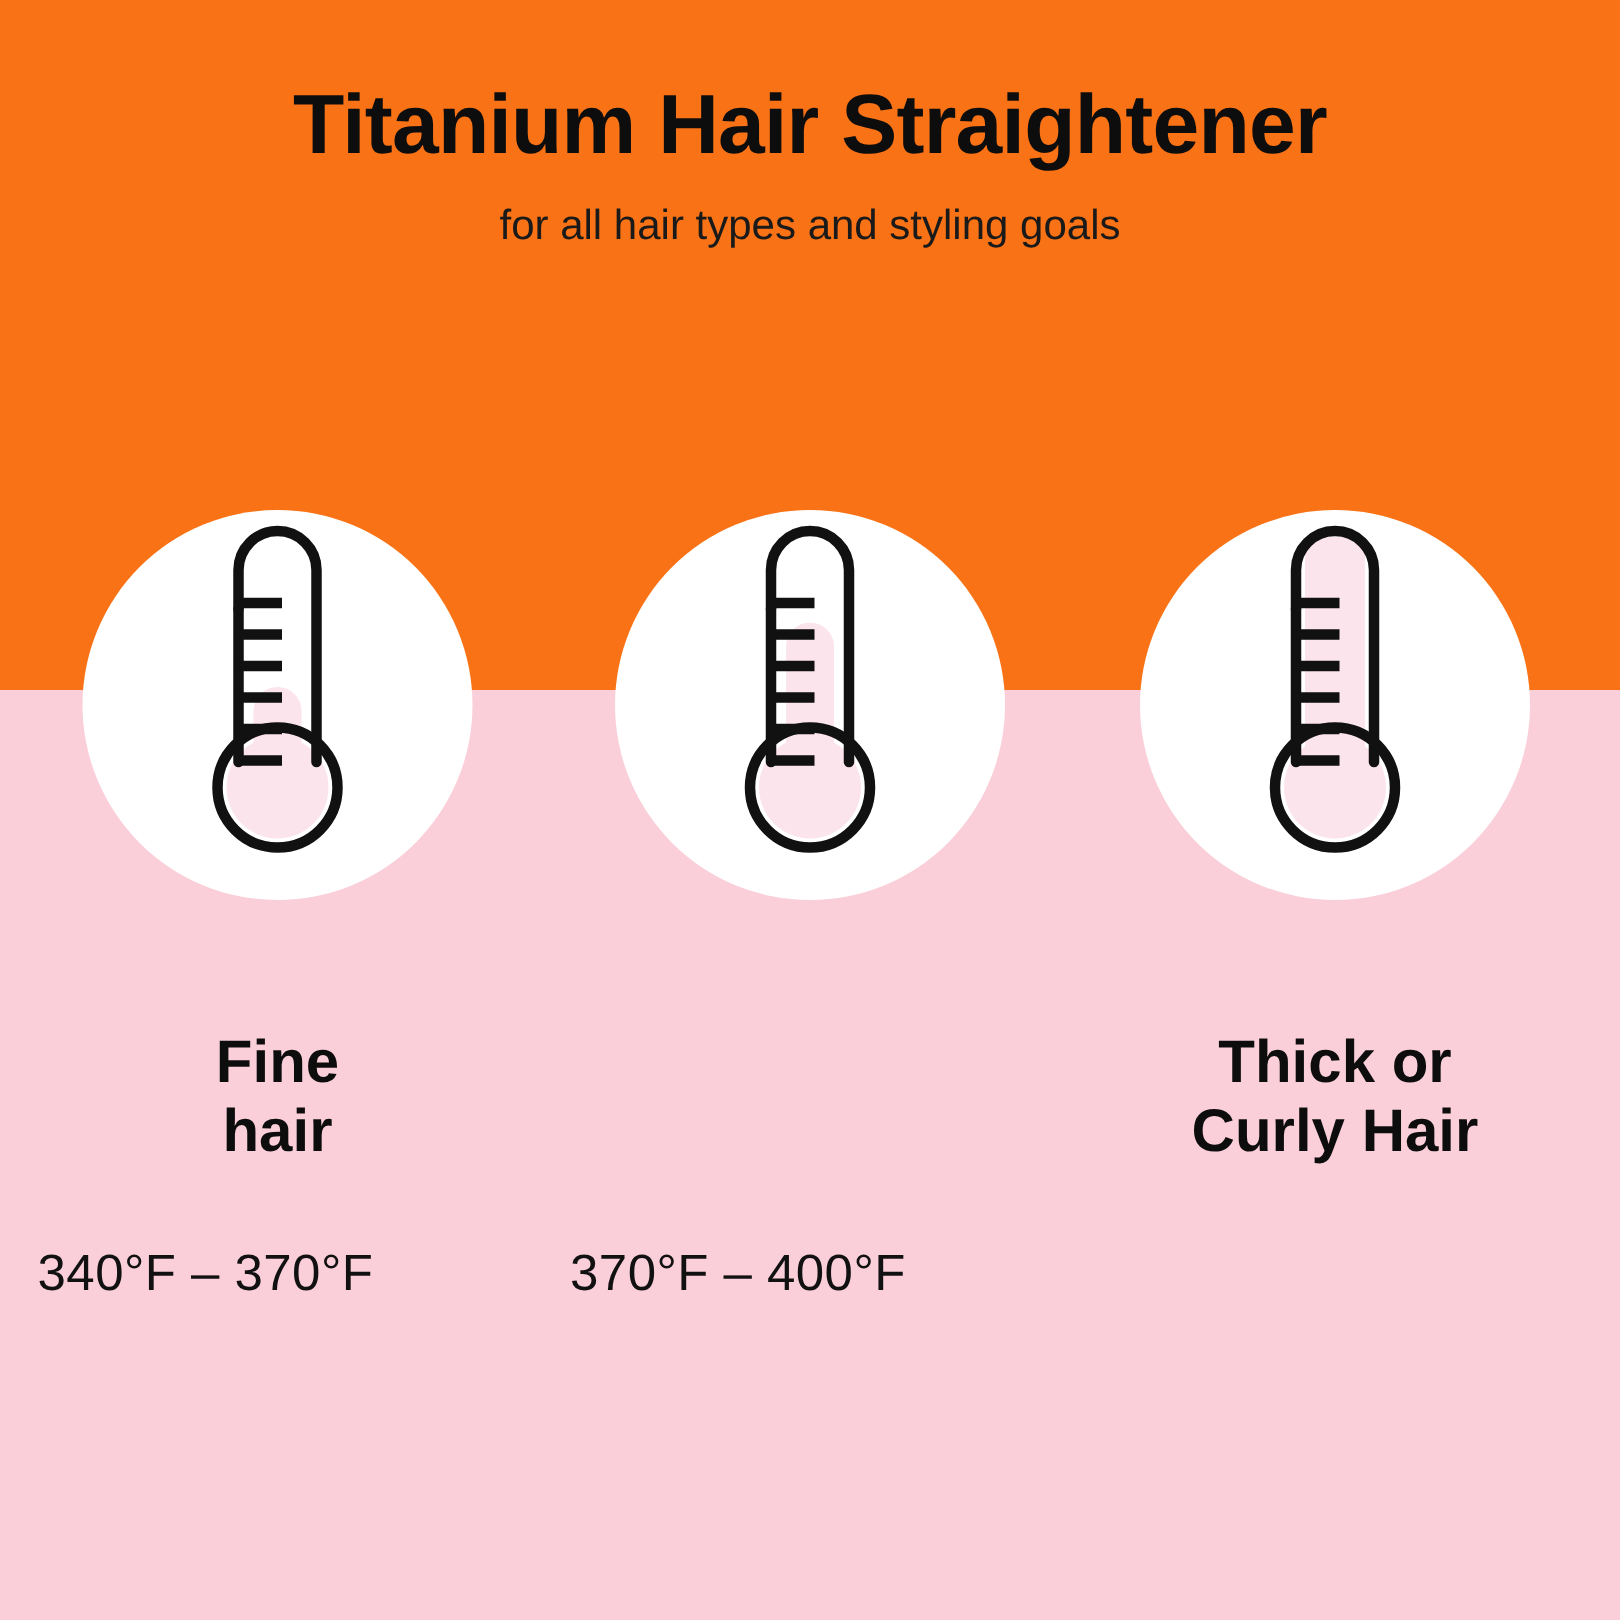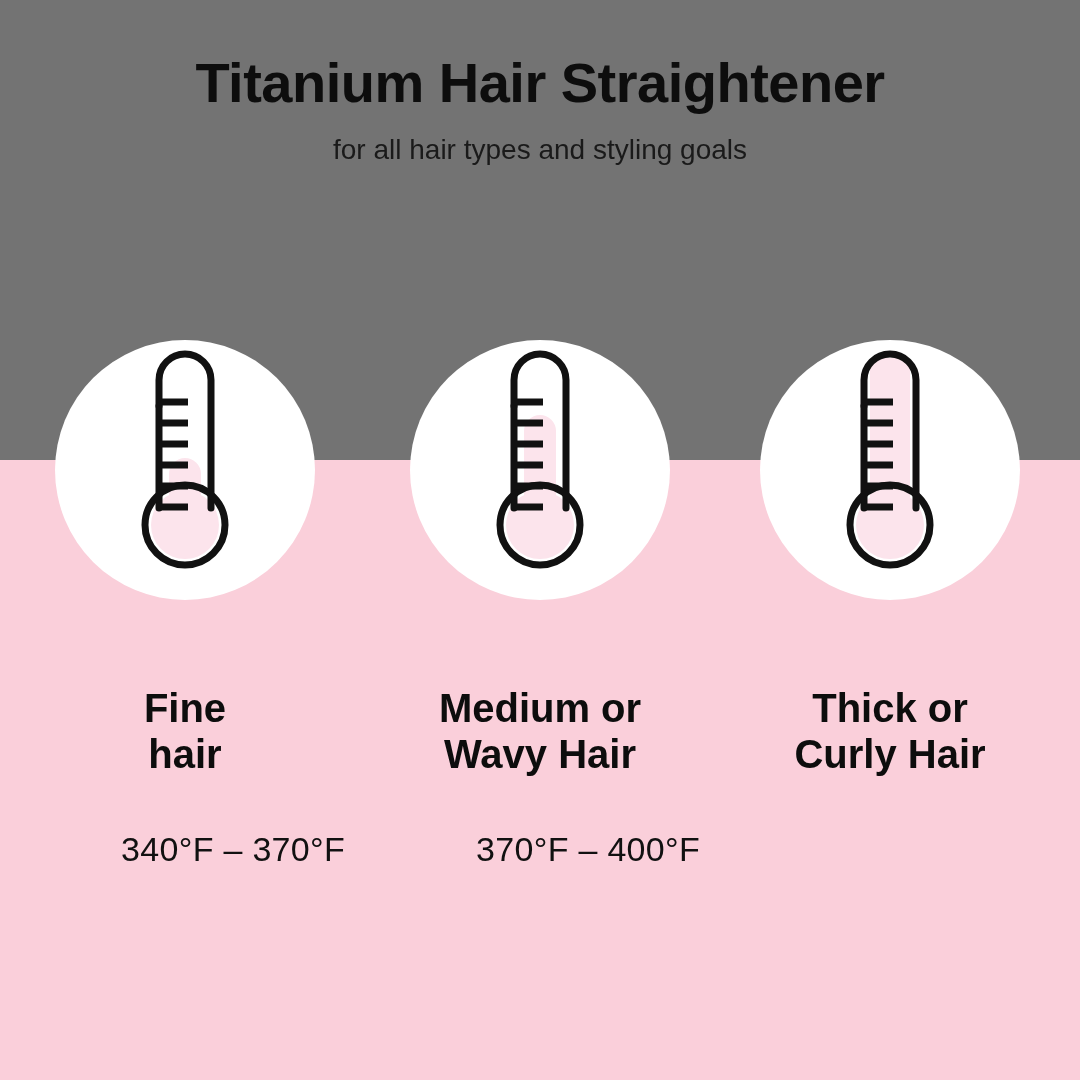--- a/index.html
+++ b/index.html
@@ -11,21 +11,21 @@
     width: 1080px;
     height: 1080px;
     overflow: hidden;
     font-family: "Liberation Sans", sans-serif;
     background: #FCE5EA;
   }
   .poster {
     position: relative;
     width: 1080px;
     height: 1080px;
-    background: #737373;
+    background: #f97316;
     overflow: hidden;
   }
   
   .band-lower {
     position: absolute;
     left: 0;
     top: 460px;
     width: 1080px;
     height: 620px;
     background: #FACFDA;
@@ -101,21 +101,21 @@
     font-weight: bold;
     line-height: 1.14;
     color: #0D0D0D;
     white-space: pre-line;
   }
   .temp {
     position: absolute;
     top: 830px;
     left: 0;
     width: 320px;
-    text-align: right;
+    text-align: left;
     font-size: 34px;
     font-weight: normal;
     color: #111111;
     letter-spacing: 0.3px;
     white-space: nowrap;
   }
 </style>
 </head>
 <body>
 
@@ -184,22 +184,20 @@
         <circle cx="130" cy="185" r="40" fill="none" stroke="#111111" stroke-width="7"></circle>
         <g stroke="#111111" stroke-width="7" stroke-linecap="butt">
           <line x1="104" y1="62" x2="133" y2="62"></line>
           <line x1="104" y1="83" x2="133" y2="83"></line>
           <line x1="104" y1="104" x2="133" y2="104"></line>
           <line x1="104" y1="125" x2="133" y2="125"></line>
           <line x1="104" y1="146" x2="133" y2="146"></line>
           <line x1="104" y1="167" x2="133" y2="167"></line>
         </g>
       </svg>
-      <div class="label">Medium or
-Wavy Hair</div>
       <div class="temp">370°F – 400°F</div>
     </div>
 
     <div class="col col-2">
       <div class="circle"></div>
       <svg class="thermo" viewBox="0 0 260 260">
         <defs>
           <clipPath id="clipTube2">
             <path d="M104 40 a26 26 0 0 1 52 0 L156 168 a26 26 0 0 1 -52 0 Z"></path>
           </clipPath>

